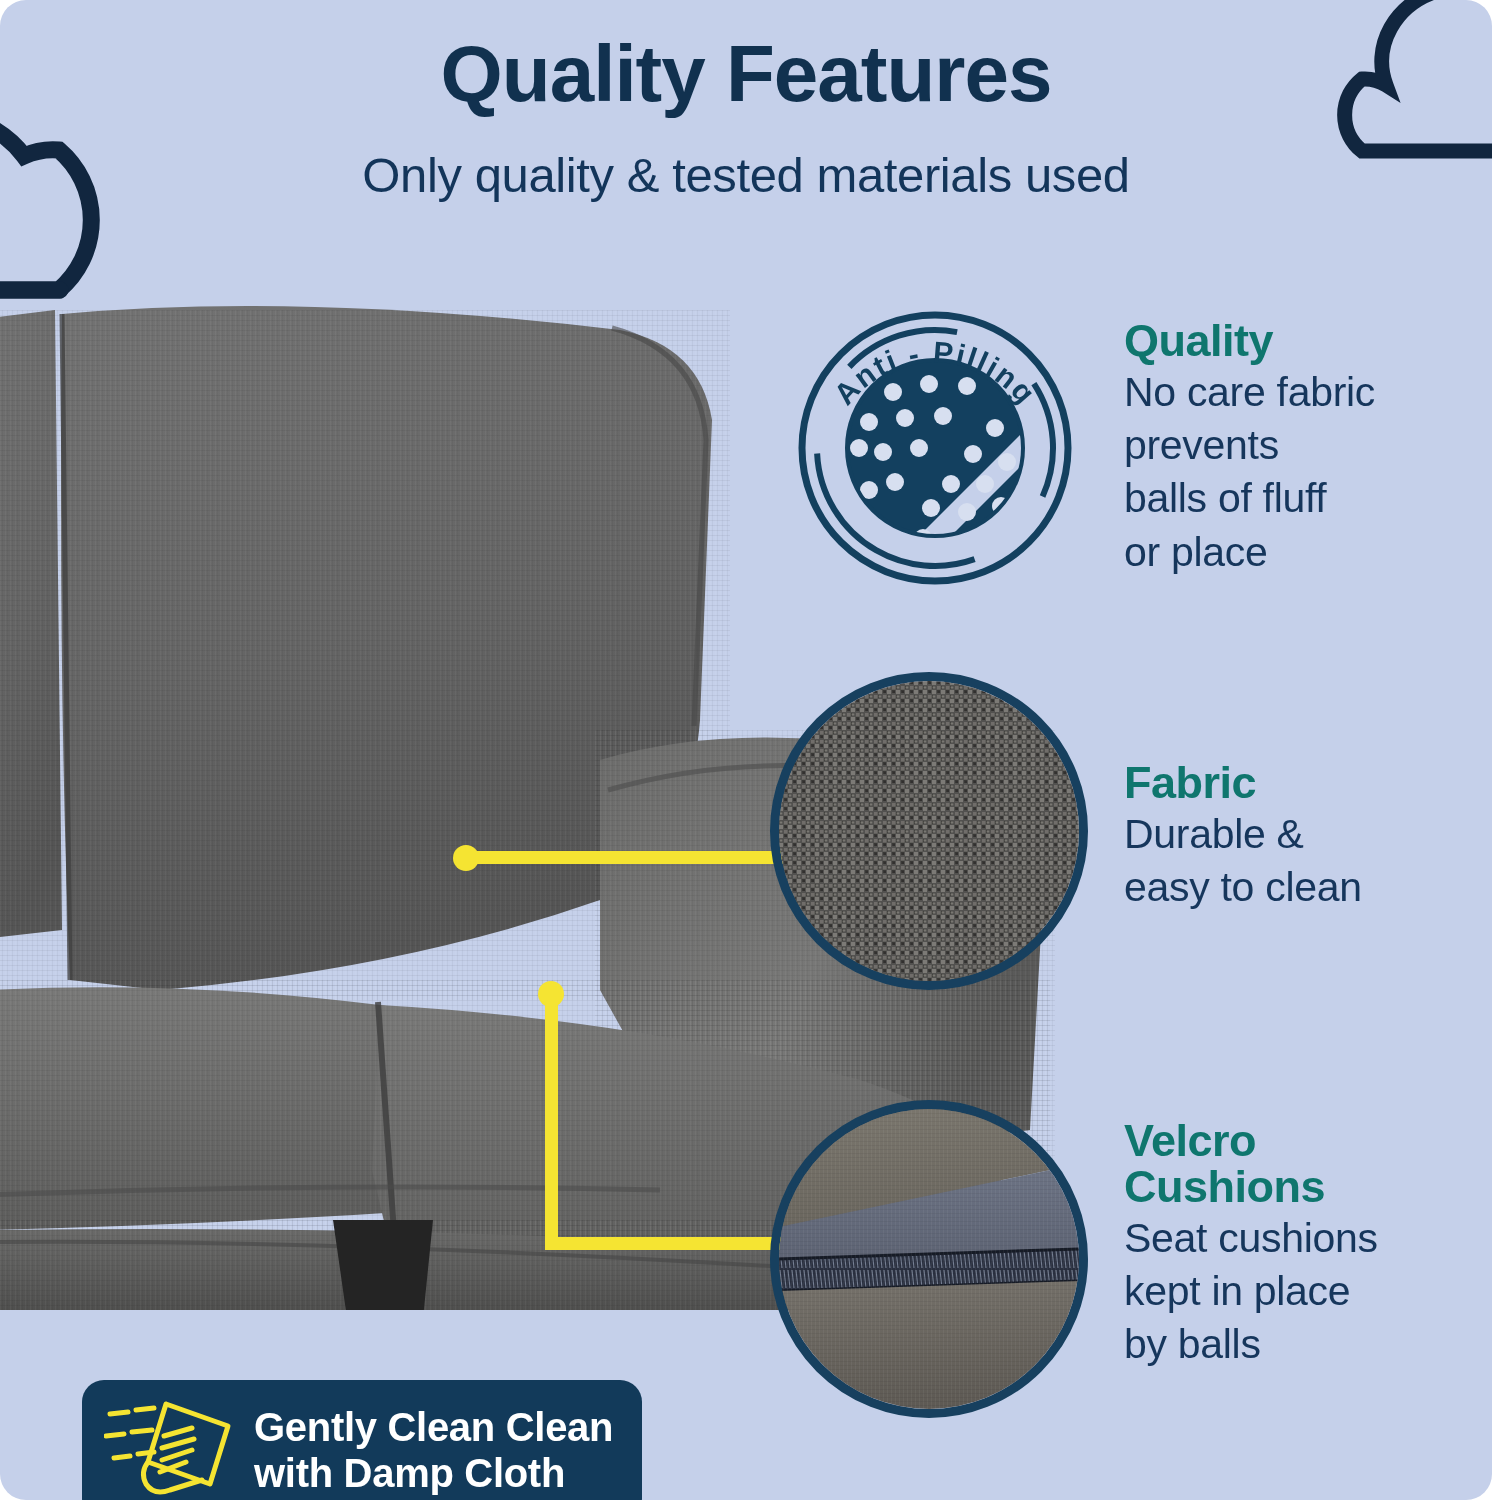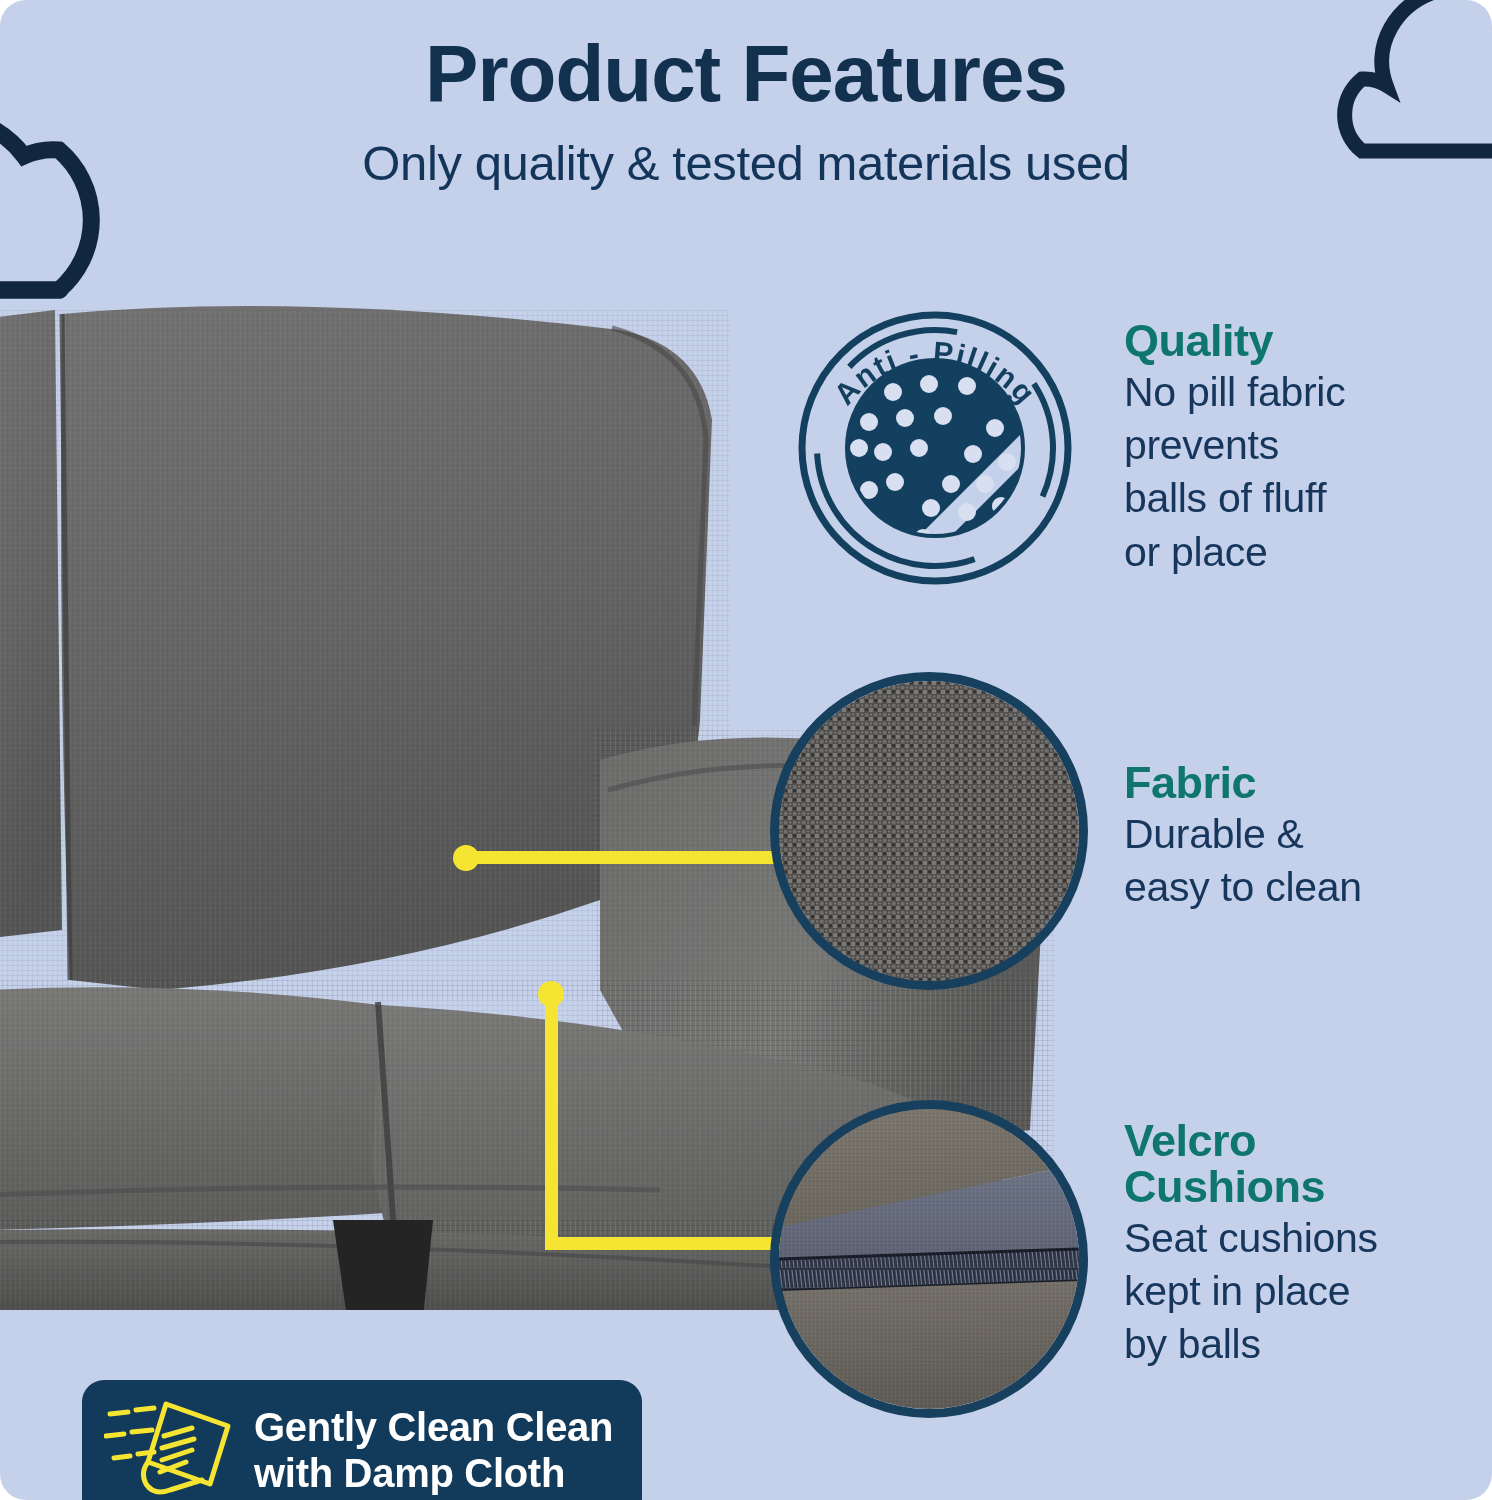--- a/index.html
+++ b/index.html
@@ -60,21 +60,21 @@
   #txt-velcro{top:1118px;width:340px;}
 
   
   .header{position:absolute;left:0;top:0;width:1492px;text-align:center;}
   .header-title{
     margin:0;padding-top:34px;
     font-size:80px;font-weight:bold;color:#11314f;letter-spacing:-1px;
     line-height:1.0;
   }
   .header-sub{
-    margin:4px;padding-top:14px;
+    margin:16px;padding-top:14px;
     font-size:49px;color:#13355a;line-height:1.30;letter-spacing:-0.4px;
   }
 
   
   .spot-clean{
     position:absolute;left:82px;top:1380px;
     width:560px;height:140px;
     background:#123a5a;
     border-radius:22px;
     display:flex;align-items:center;
@@ -98,21 +98,21 @@
     </svg>
   </div>
 
   <div class="cloud cloud-right">
     <svg width="260" height="210" viewBox="0 0 260 210">
       <path d="M 250 165 L 68 165 A 46 46 0 0 1 68 93 A 40 40 0 0 1 92 99 A 80 72 0 0 1 250 52" fill="none" stroke="#11263f" stroke-width="15" stroke-linecap="round"></path>
     </svg>
   </div>
 
   <div class="header">
-    <h1 class="header-title">Product Features</h1>
+    <h1 class="header-title">Quality Features</h1>
     <p class="header-sub">Only quality &amp; tested materials used</p>
   </div>
 
   <div class="sofa-photo">
     <svg class="sofa-svg" width="1065" height="1020" viewBox="0 0 1065 1020">
       <defs>
         <linearGradient id="gBack" x1="0" y1="0" x2="0.25" y2="1">
           <stop offset="0%" stop-color="#737373"></stop>
           <stop offset="55%" stop-color="#656565"></stop>
           <stop offset="100%" stop-color="#555555"></stop>
@@ -283,21 +283,21 @@
 
       <text font-family="Liberation Sans, sans-serif" font-size="30" font-weight="bold" fill="#13405f" letter-spacing="2">
         <textPath href="#arcPath" startOffset="50%" text-anchor="middle">Anti - Pilling</textPath>
       </text>
     </svg>
   </div>
 
   <div class="feature-text" id="txt-quality">
     <h2 class="feature-title">Quality</h2>
     <p class="feature-body">
-      <span>No pill fabric</span><br>
+      <span>No care fabric</span><br>
       <span>prevents</span><br>
       <span>balls of fluff</span><br>
       <span>or place</span>
     </p>
   </div>
 
   <div class="feature-text" id="txt-fabric">
     <h2 class="feature-title">Fabric</h2>
     <p class="feature-body">
       <span>Durable &amp;</span><br>

